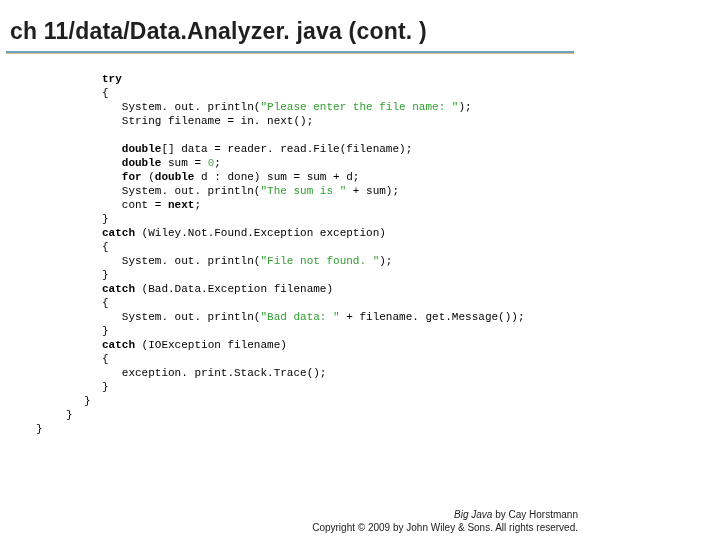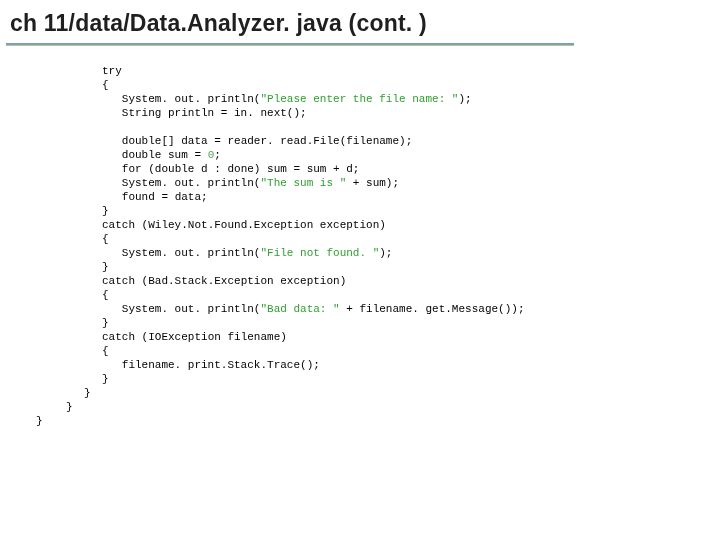--- a/index.html
+++ b/index.html
@@ -1,61 +1,65 @@
 <!DOCTYPE html>
 <html><head>
 <meta charset="utf-8">
 <style>
   * { margin: 0; padding: 0; box-sizing: border-box; }
   html, body { width: 720px; height: 540px; background: #ffffff; font-family: "Trebuchet MS", "Lucida Sans", Arial, sans-serif; }
-  .slide { width: 588px; height: 540px; position: relative; padding: 4px 14px 0 6px; }
+  .slide { width: 588px; height: 540px; position: relative; padding: 12px 14px 0 6px; }
   .title { font-size: 23px; font-weight: bold; color: #1f1f1f; padding: 6px 0 4px 4px; letter-spacing: 0.2px; }
   .rule-top { height: 2px; background: #6ea2c8; margin-top: 2px; }
   .rule-bottom { height: 1px; background: #cfbf7a; }
   .code-area { padding: 18px 0 0 96px; font-family: "Courier New", Courier, monospace; font-size: 11px; line-height: 14px; color: #000; white-space: pre; }
-  .kw { color: #000; font-weight: normal; }
+  .kw { color: #000; font-weight: bold; }
   .num { color: #559f55; }
   .str { color: #2f9f2f; }
   .footer { position: absolute; right: 10px; bottom: 6px; font-size: 10px; line-height: 13px; text-align: right; font-family: Arial, sans-serif; color: #222; }
   .footer .book { font-style: italic; }
   .closebrace-outer { padding-left: 30px; font-family: "Courier New", Courier, monospace; font-size: 11px; line-height: 14px; }
   .closebrace-mid { padding-left: 60px; font-family: "Courier New", Courier, monospace; font-size: 11px; line-height: 14px; }
   .closebrace-inner { padding-left: 78px; font-family: "Courier New", Courier, monospace; font-size: 11px; line-height: 14px; }
 </style>
 </head>
 <body>
 
 <div class="slide">
 
   <div class="title">ch 11/data/Data.Analyzer. java (cont. )</div>
   <div class="rule-top"></div>
   <div class="rule-bottom"></div>
 
   <div class="code-area"><span class="kw">try</span>
 <span>{</span>
 <span>   System. out. println(</span><span class="str">"Please enter the file name: "</span><span>);</span>
-<span>   String println = in. next();</span>
+<span>   String filename = in. next();</span>
 <span></span>
 <span>   </span><span class="kw">double</span><span>[] data = reader. read.File(filename);</span>
 <span>   </span><span class="kw">double</span><span> sum = </span><span class="num">0</span><span>;</span>
 <span>   </span><span class="kw">for</span><span> (</span><span class="kw">double</span><span> d : done) sum = sum + d;</span>
 <span>   System. out. println(</span><span class="str">"The sum is "</span><span> + sum);</span>
-<span>   found = </span><span class="kw">data</span><span>;</span>
+<span>   cont = </span><span class="kw">next</span><span>;</span>
 <span>}</span>
 <span class="kw">catch</span><span> (Wiley.Not.Found.Exception exception)</span>
 <span>{</span>
 <span>   System. out. println(</span><span class="str">"File not found. "</span><span>);</span>
 <span>}</span>
-<span class="kw">catch</span><span> (Bad.Stack.Exception exception)</span>
+<span class="kw">catch</span><span> (Bad.Data.Exception filename)</span>
 <span>{</span>
 <span>   System. out. println(</span><span class="str">"Bad data: "</span><span> + filename. get.Message());</span>
 <span>}</span>
 <span class="kw">catch</span><span> (IOException filename)</span>
 <span>{</span>
-<span>   filename. print.Stack.Trace();</span>
+<span>   exception. print.Stack.Trace();</span>
 <span>}</span></div>
 
   <div class="closebrace-inner">}</div>
   <div class="closebrace-mid">}</div>
   <div class="closebrace-outer">}</div>
 
+  <div class="footer">
+    <span class="book">Big Java</span><span> by Cay Horstmann</span><br>
+    <span>Copyright © 2009 by John Wiley &amp; Sons.  All rights reserved.</span>
+  </div>
 
 </div>
 
 </body></html>

